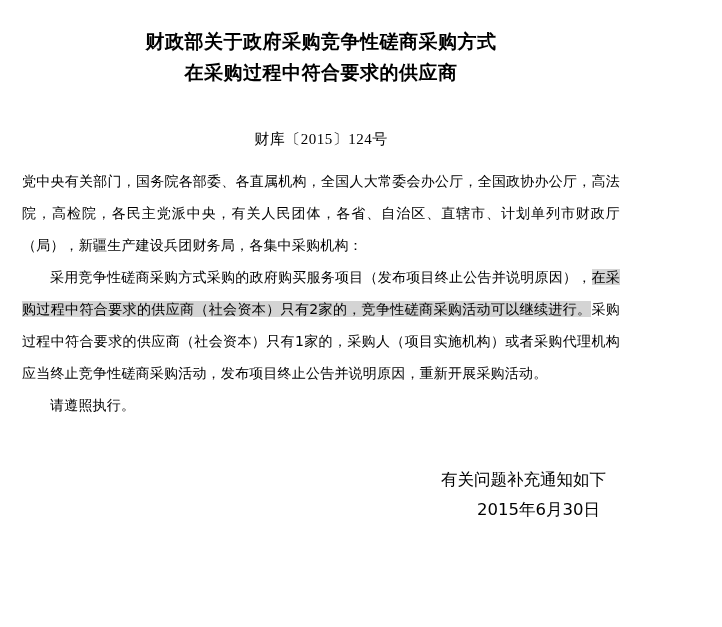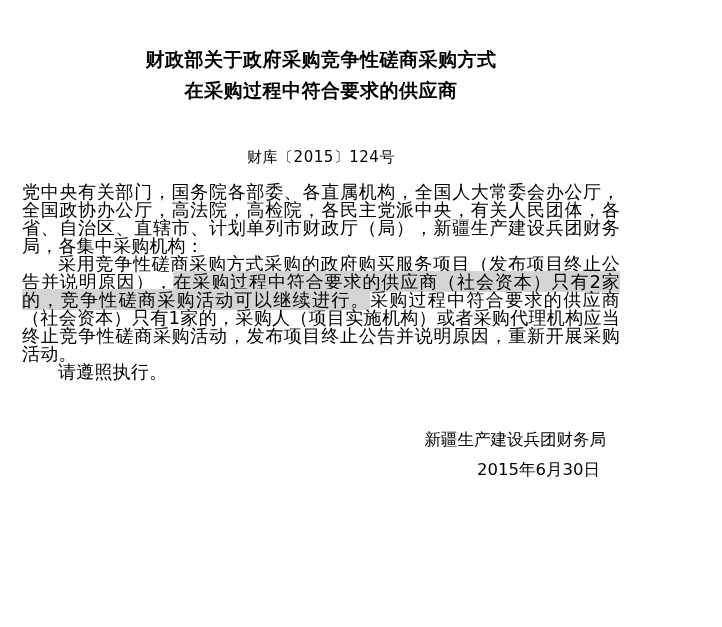--- a/index.html
+++ b/index.html
@@ -11,43 +11,44 @@
     height: 627px;
     background: #ffffff;
     font-family: "DejaVu Sans", "Liberation Sans", sans-serif;
     color: #000000;
     overflow: hidden;
   }
   .page {
     width: 642px;
     height: 627px;
     box-sizing: border-box;
-    padding: 38px 22px 10px 22px;
+    padding: 20px 22px 10px 22px;
     position: relative;
   }
   .title {
     text-align: center;
     font-size: 19px;
     font-weight: bold;
     line-height: 31px;
     letter-spacing: 0.5px;
     margin-top: 6px;
   }
   .title .line {
     display: block;
   }
   .doc-number {
     text-align: center;
     font-size: 15px;
     margin-top: 42px;
     letter-spacing: 0.5px;
+    font-family: Liberation Serif, serif;
   }
   .body-text {
-    font-size: 18px;
-    line-height: 18px;
+    font-size: 14px;
+    line-height: 32px;
     text-align: justify;
     text-justify: inter-ideograph;
     margin-top: 16px;
     letter-spacing: 0.2px;
   }
   .para {
     margin: 0;
     padding: 0;
   }
   .indent {
@@ -94,17 +95,17 @@
       <span>采用竞争性磋商采购方式采购的政府购买服务项目（发布项目终止公告并说明原因），</span><span class="hl">在采购过程中符合要求的供应商（社会资本）只有2家的，竞争性磋商采购活动可以继续进行。</span><span>采购过程中符合要求的供应商（社会资本）只有1家的，采购人（项目实施机构）或者采购代理机构应当终止竞争性磋商采购活动，发布项目终止公告并说明原因，重新开展采购活动。</span>
     </p>
 
     <p class="para indent">
       <span>请遵照执行。</span>
     </p>
 
   </div>
 
   <div class="signature">
-    <span class="sig-line">新疆生产建设兵团财务局</span>
+    <span class="sig-line">有关问题补充通知如下</span>
     <span class="date-line">2015年6月30日</span>
   </div>
 
 </div>
 
 </body></html>

